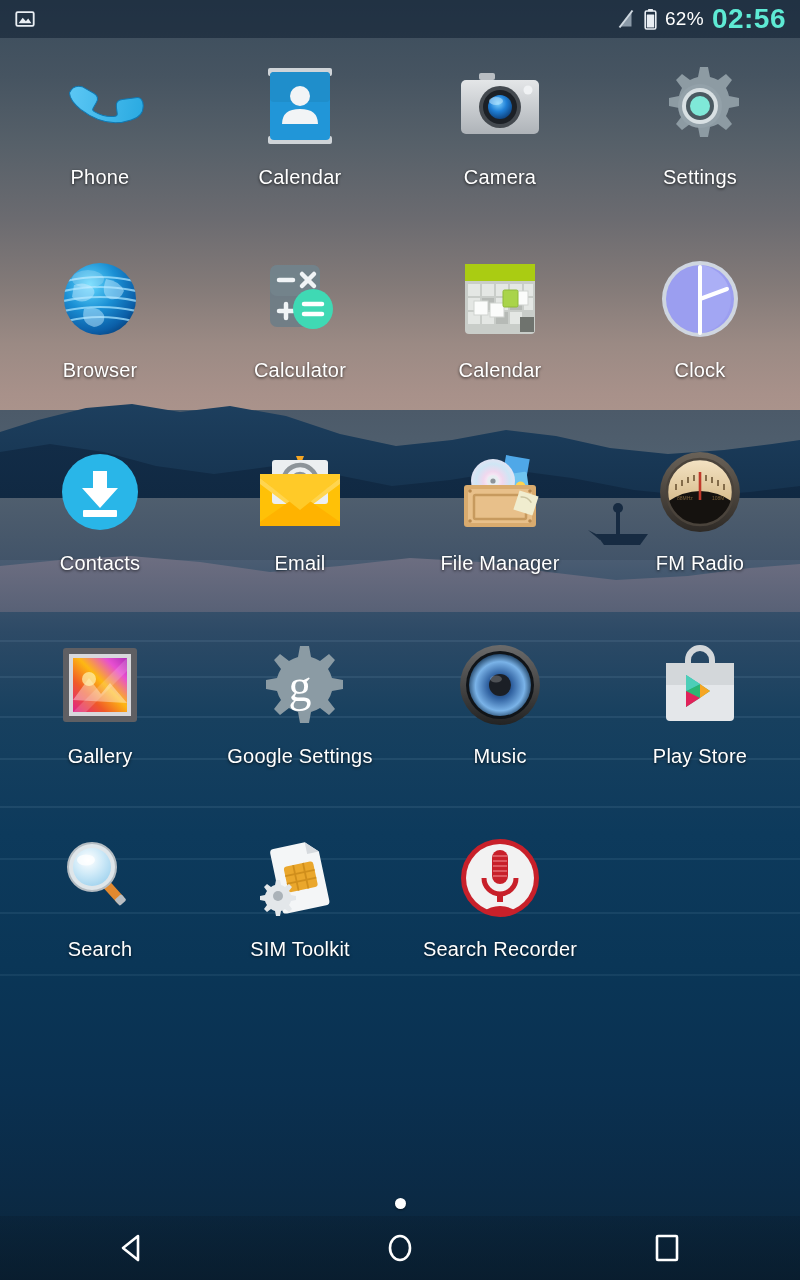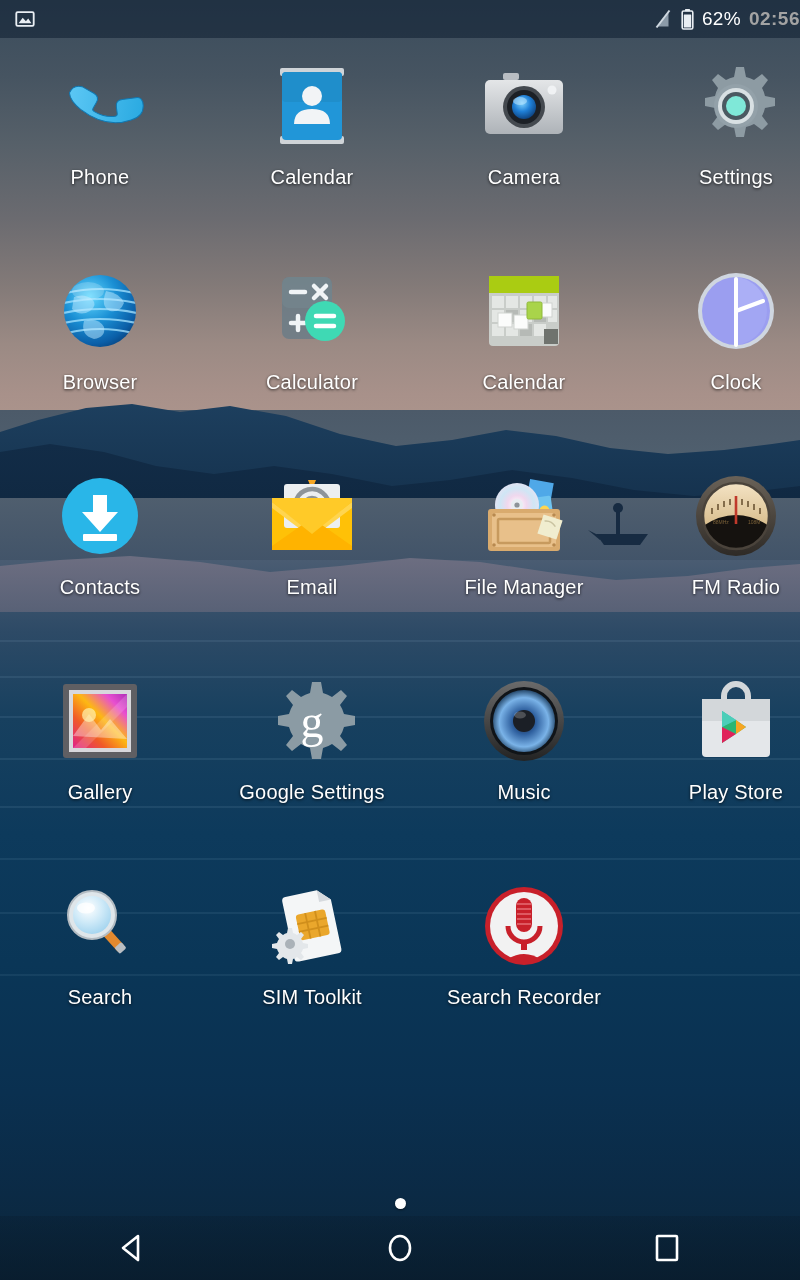--- a/index.html
+++ b/index.html
@@ -31,31 +31,30 @@
   .wp-svg{position:absolute;left:0;top:0;width:800px;height:1280px;}
 
   
   #statusbar{
     position:absolute;left:0;top:0;width:800px;height:38px;
     display:flex;align-items:center;
     background:rgba(12,30,48,.55);
     z-index:30;
   }
   .sb-left{display:flex;align-items:center;padding-left:14px;gap:8px;}
-  .sb-right{margin-left:auto;display:flex;align-items:center;gap:8px;}
+  .sb-right{margin-left:auto;display:flex;align-items:center;padding-right:14px;gap:8px;}
   .sb-pct{color:#fff;font-size:19px;letter-spacing:.3px;}
-  .sb-clock{color:#a3a3a3;font-size:19px;font-weight:bold;letter-spacing:.5px;}
+  .sb-clock{color:#5eead4;font-size:28px;font-weight:bold;letter-spacing:.5px;}
 
   
   #grid{
     position:absolute;left:0;top:38px;width:800px;
     display:grid;grid-template-columns:repeat(4,200px);
     grid-auto-rows:193px;
     z-index:10;
-    gap:12px;
   }
   .cell{
     display:flex;flex-direction:column;align-items:center;
     padding-top:22px;
   }
   .iconbox{
     width:92px;height:92px;position:relative;
     display:flex;align-items:center;justify-content:center;
   }
   .iconbox svg{display:block;overflow:visible;}

